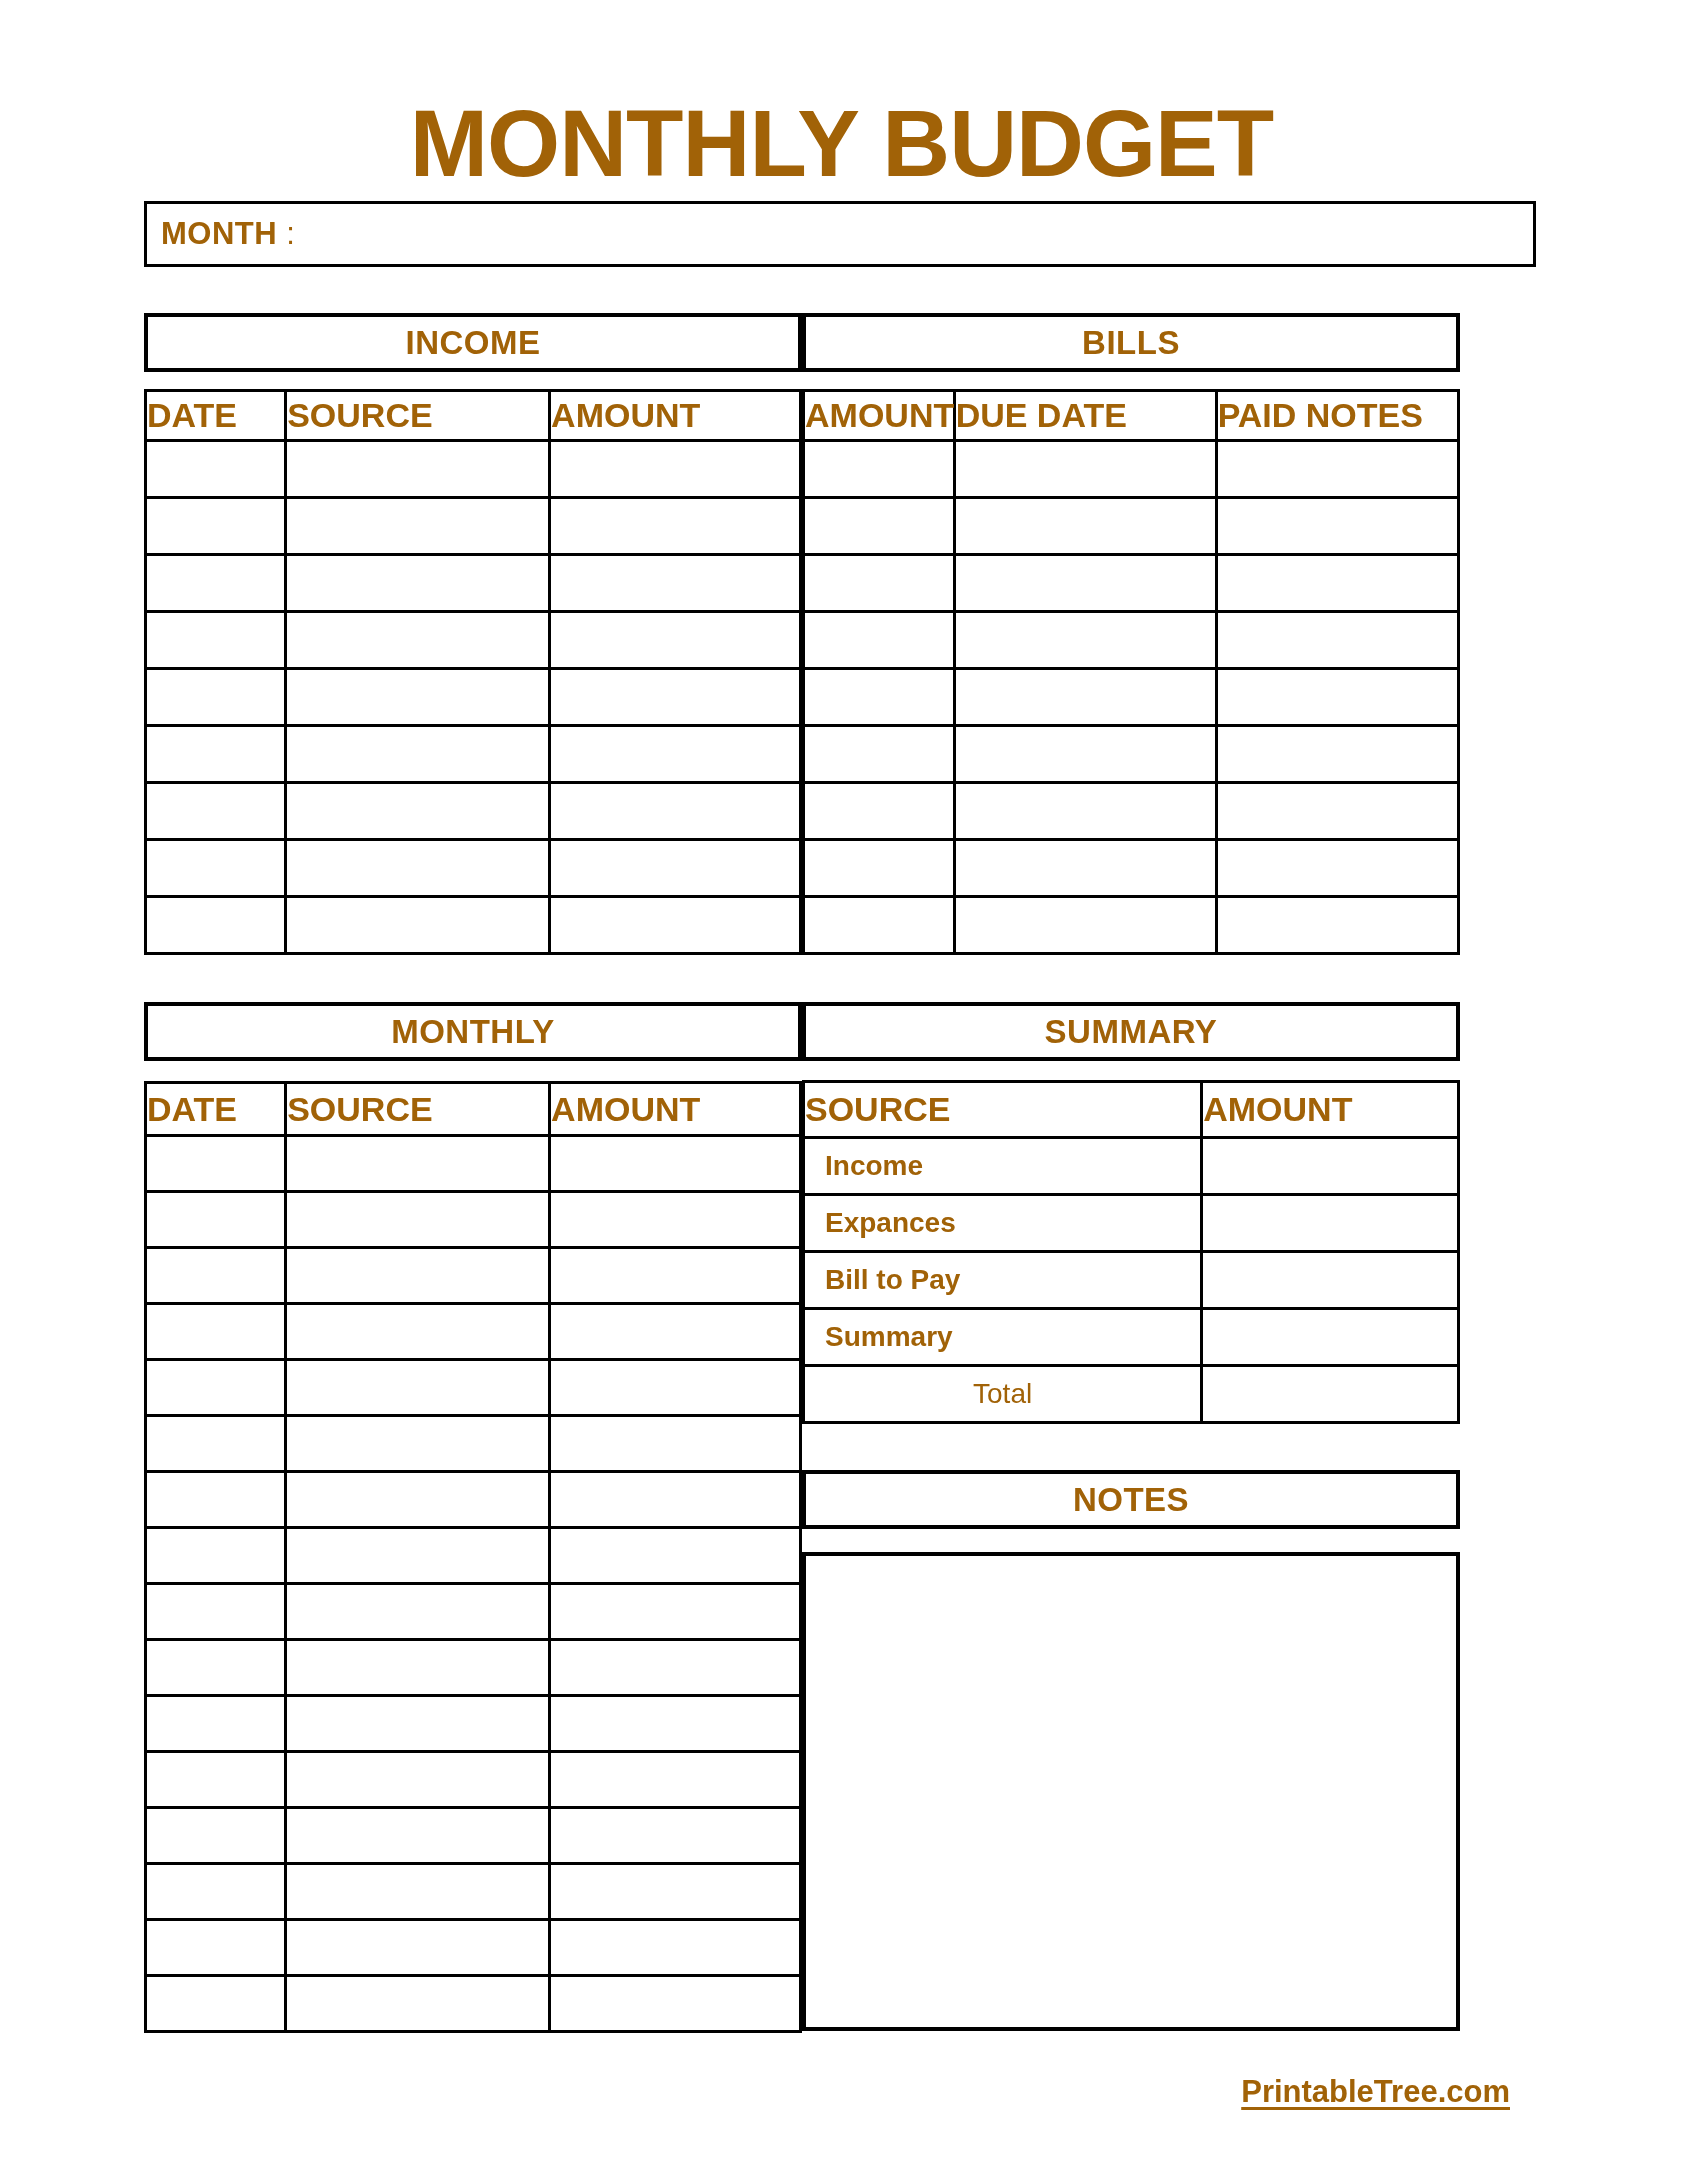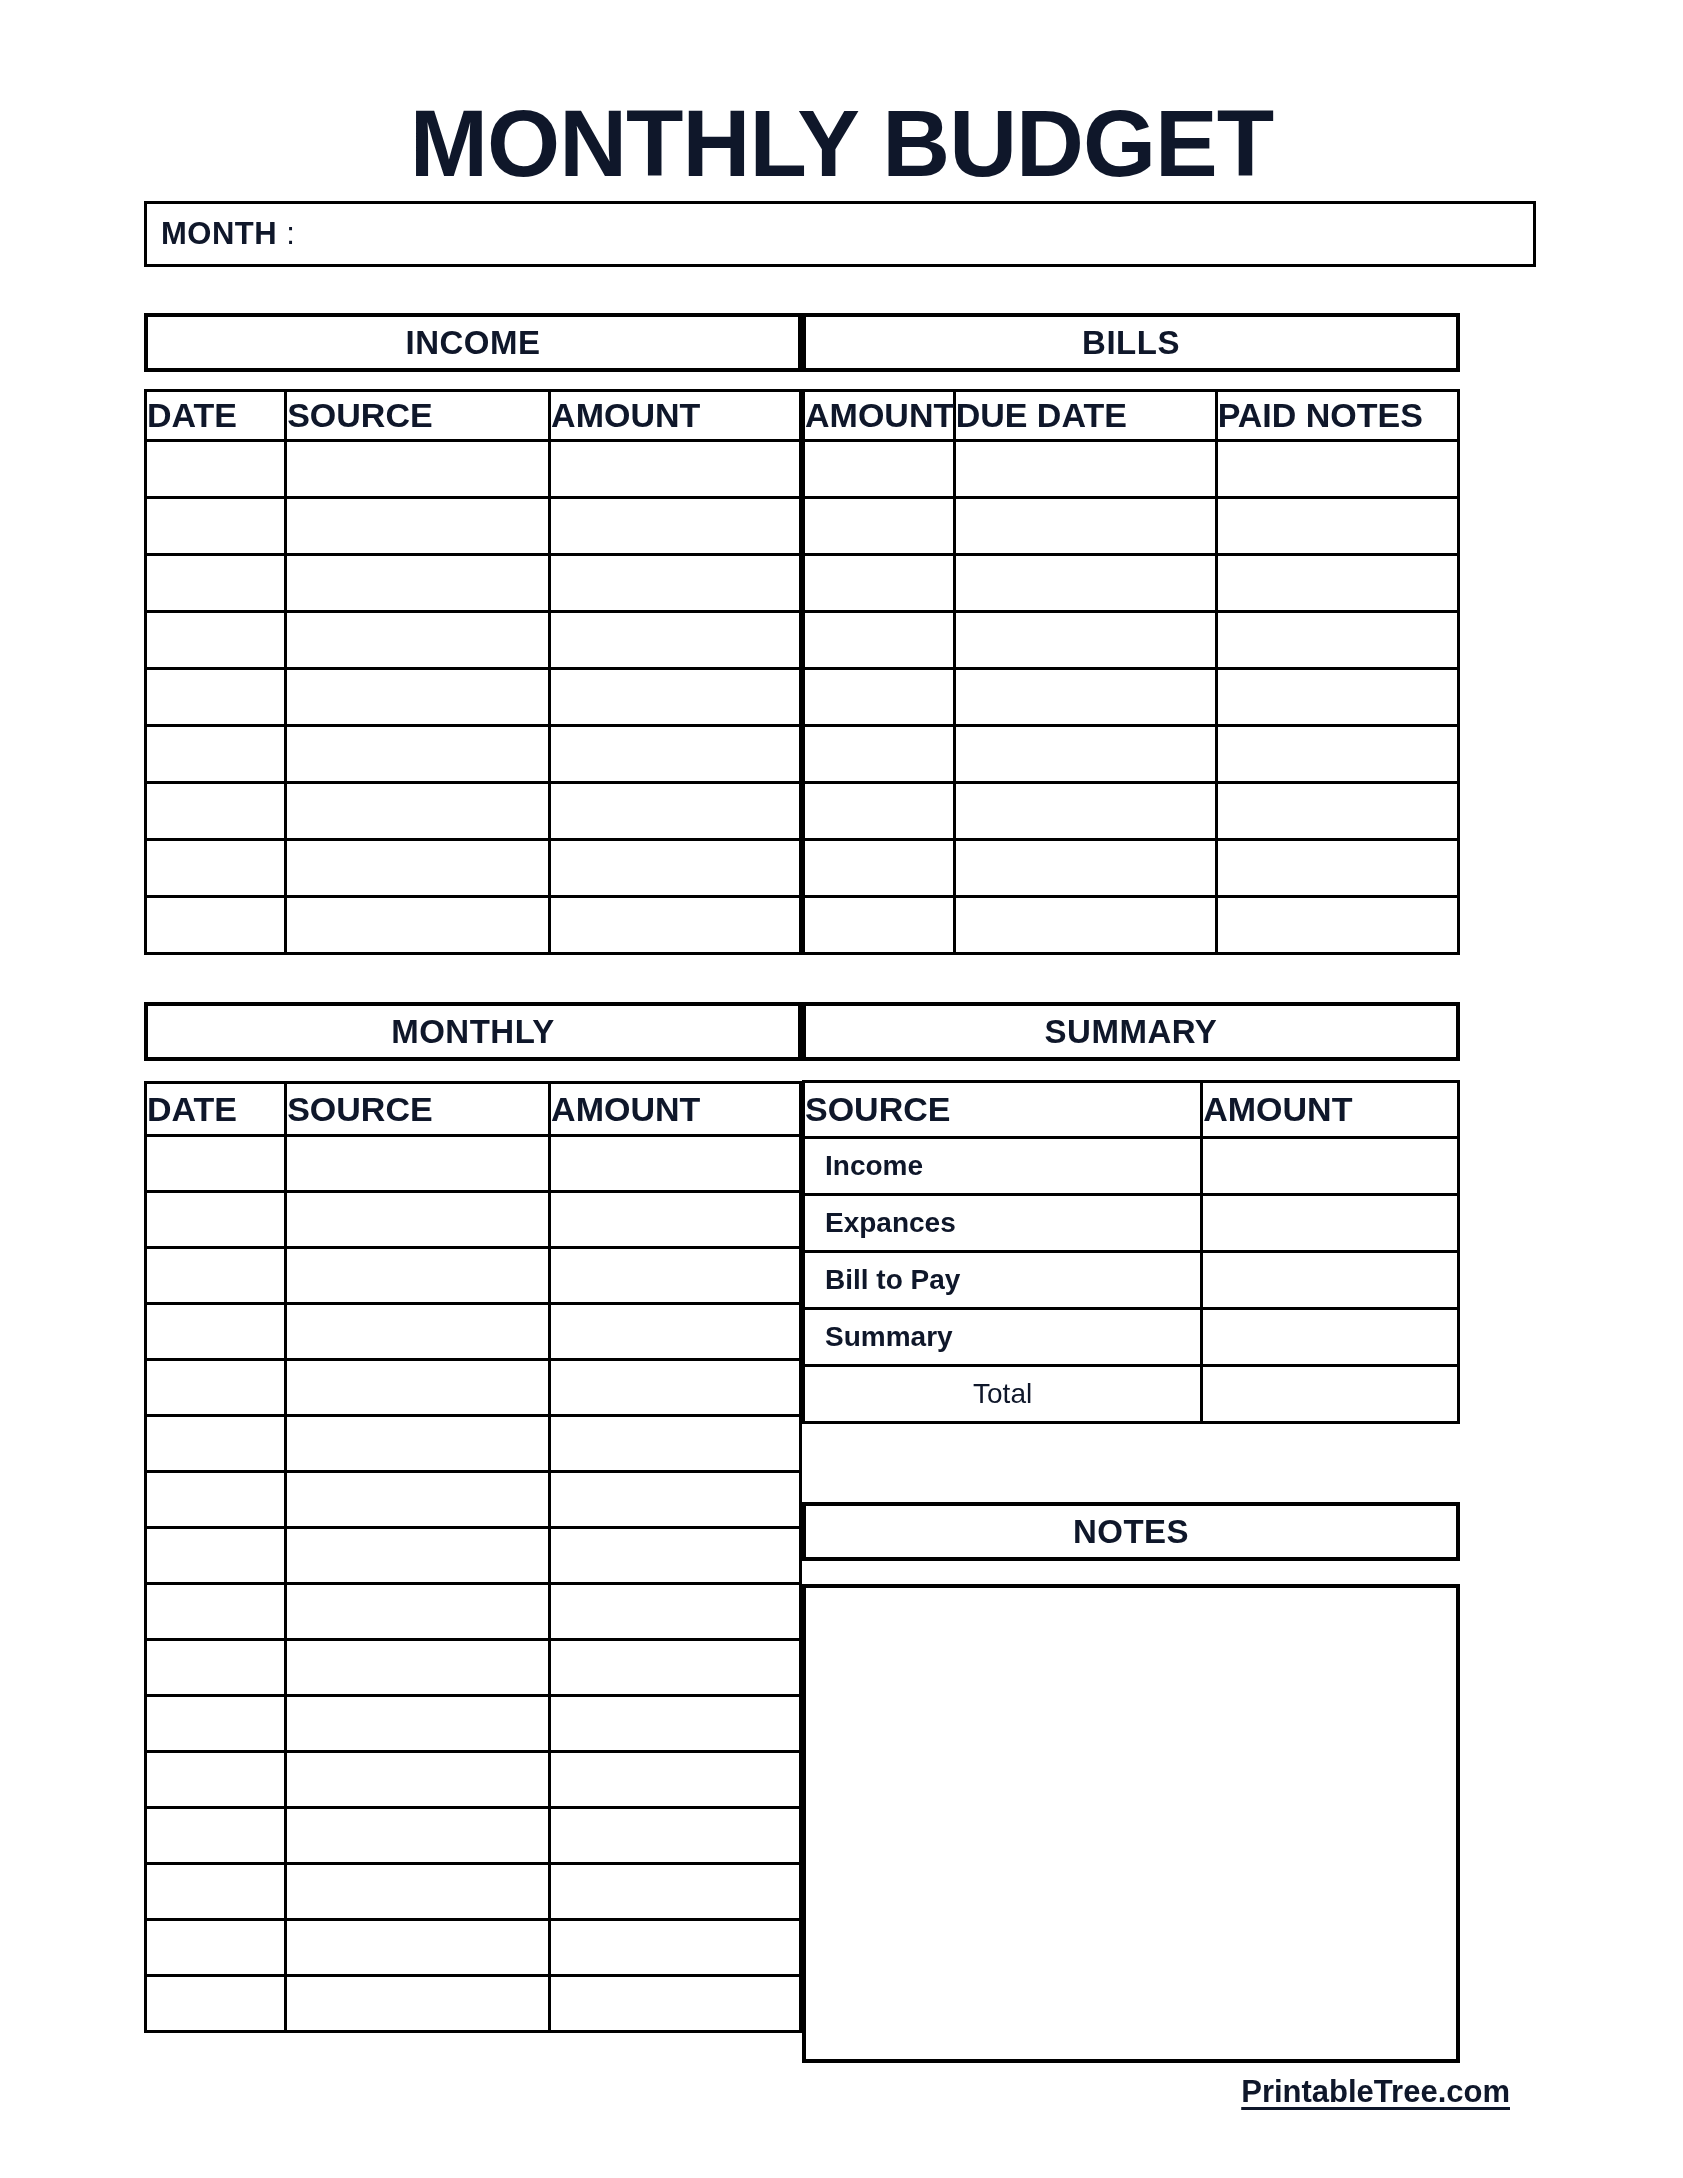--- a/index.html
+++ b/index.html
@@ -1,20 +1,20 @@
 <!DOCTYPE html>
 <html><head>
 <meta charset="utf-8">
 <style>
   html,body{margin:0;padding:0;background:#e8e8e8;}
   .page{
     position:relative;
     width:1683px;height:2178px;
     background:#ffffff;
-    color:#0f172a;
+    color:#a16207;
     font-family:"Liberation Sans", sans-serif;
     overflow:hidden;
     margin:0 auto;
   }
   .page-title{
     margin:0;
     padding-top:89px;
     height:109px;
     line-height:109px;
     text-align:center;
@@ -82,21 +82,21 @@
     padding-left:20px;
     font-size:28px;
     font-weight:bold;
   }
   .t-summary .total-label{
     text-align:center;
     font-size:28px;
     font-weight:normal;
   }
   .sec-expanses .box-title,.sec-summary .box-title{margin-top:47px;}
-  .sec-notes .box-title{margin-top:78px;}
+  .sec-notes .box-title{margin-top:46px;}
   .notes-box{
     box-sizing:border-box;
     margin-top:23px;
     height:479px;
     border:4px solid #000;
     background:#fff;
   }
   .footer-link{
     position:absolute;
     top:2074px;

